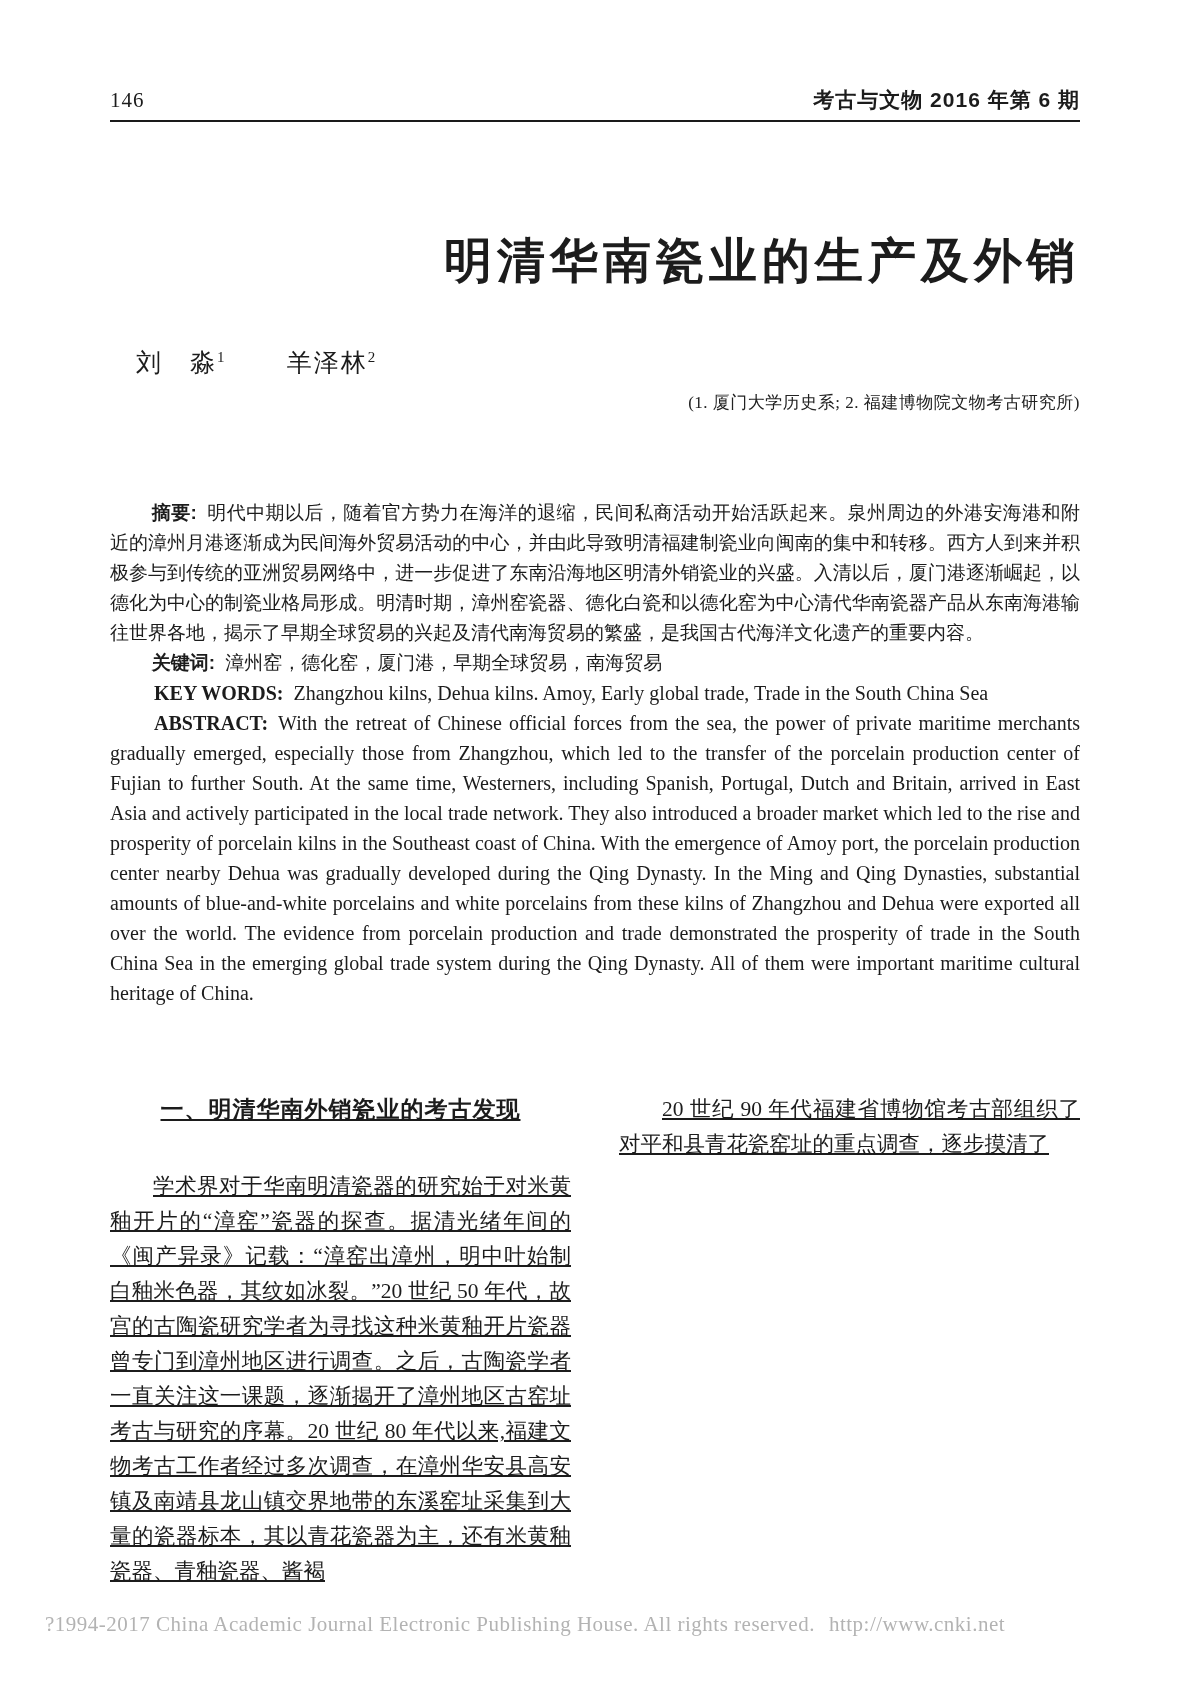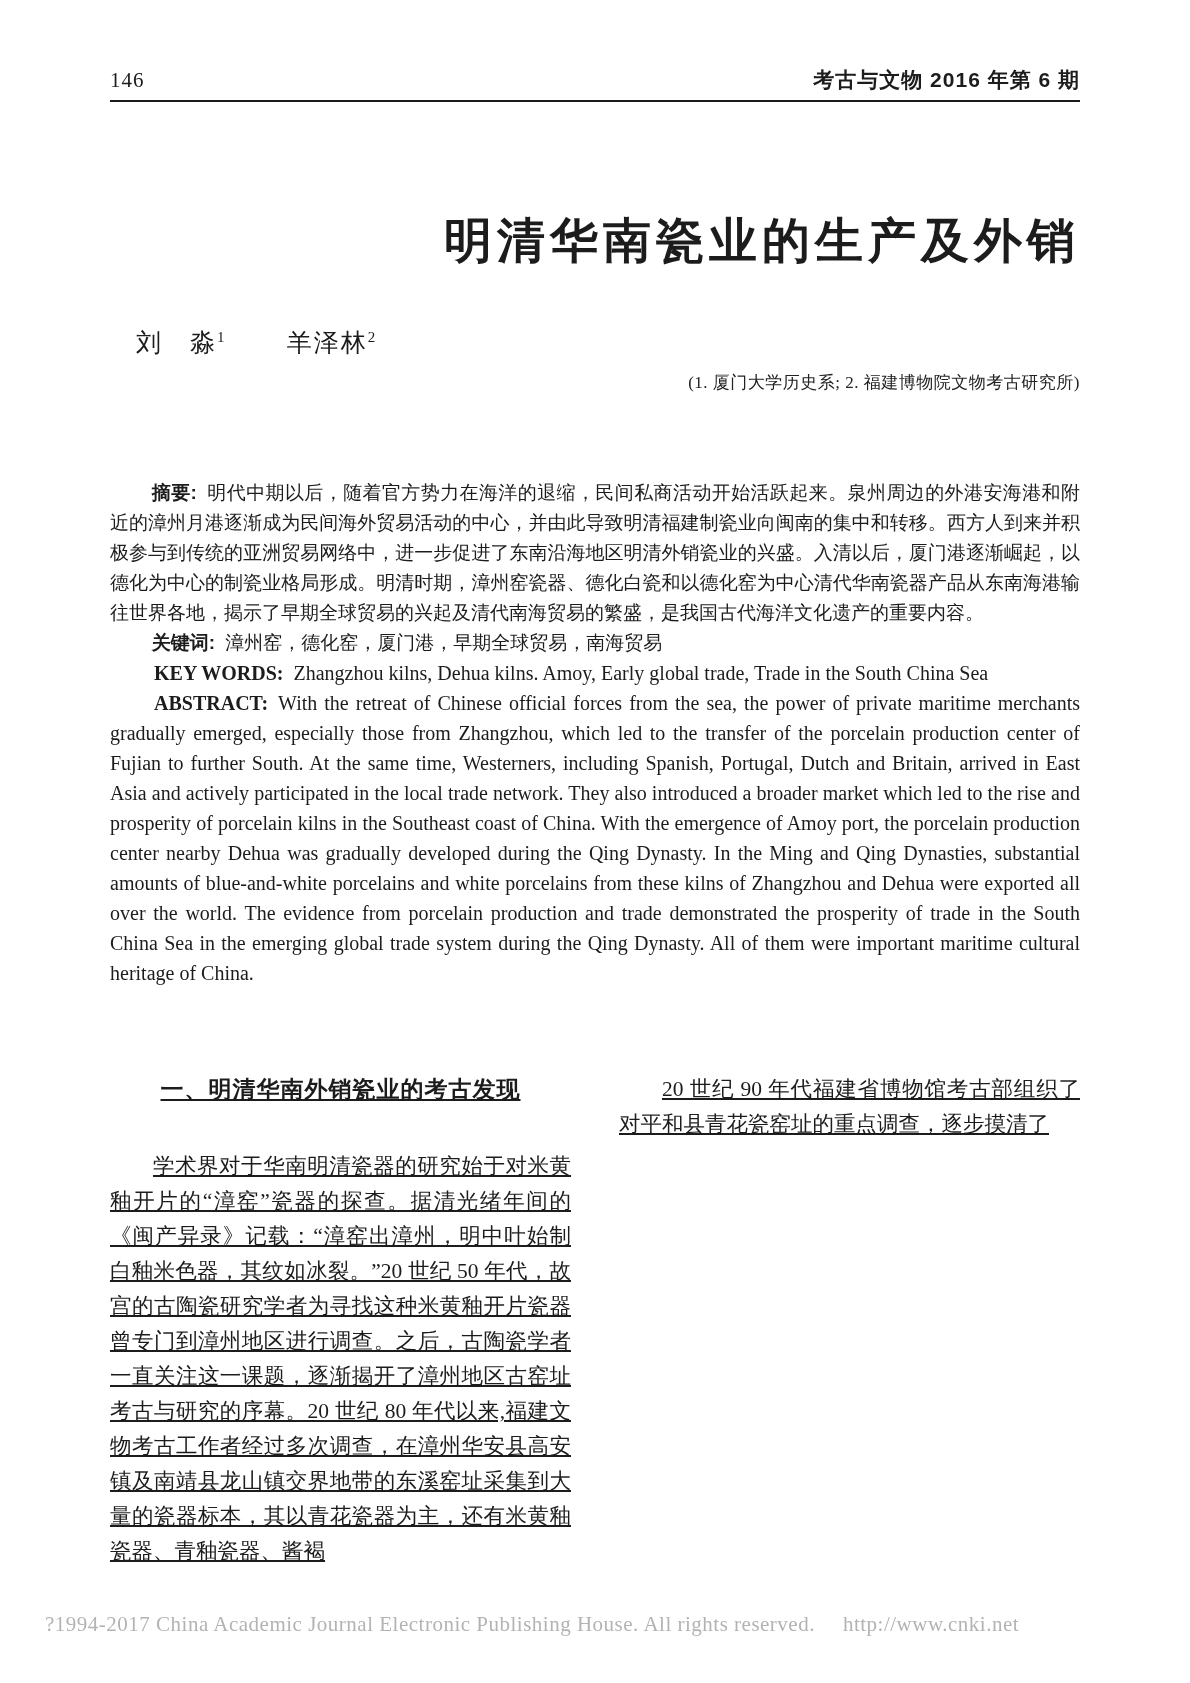--- a/index.html
+++ b/index.html
@@ -7,21 +7,21 @@
   .page {
     width: 1190px;
     height: 1683px;
     margin: 0 auto;
     background: #ffffff;
     position: relative;
     color: #1c1c1c;
     font-family: "Liberation Serif", "DejaVu Serif", serif;
     overflow: hidden;
   }
-  .content { padding: 68px 110px 0 110px; }
+  .content { padding: 88px 110px 0 110px; }
 
   
   .running-head {
     display: flex;
     justify-content: space-between;
     align-items: baseline;
     font-size: 21px;
     line-height: 24px;
   }
   .running-head .page-num { font-weight: normal; letter-spacing: 1px; }
@@ -104,21 +104,21 @@
   .col p.indent { text-indent: 2em; }
   .col p.noindent { text-indent: 0; }
 
   
   .footer {
     position: absolute;
     top: 1612px;
     left: 45px;
     right: 45px;
     display: flex;
-    gap: 28px;
+    gap: 14px;
     font-size: 21px;
     color: #b3b3b3;
     letter-spacing: 0.5px;
     white-space: nowrap;
   }
 </style>
 </head>
 <body>
 
 <div class="page">

